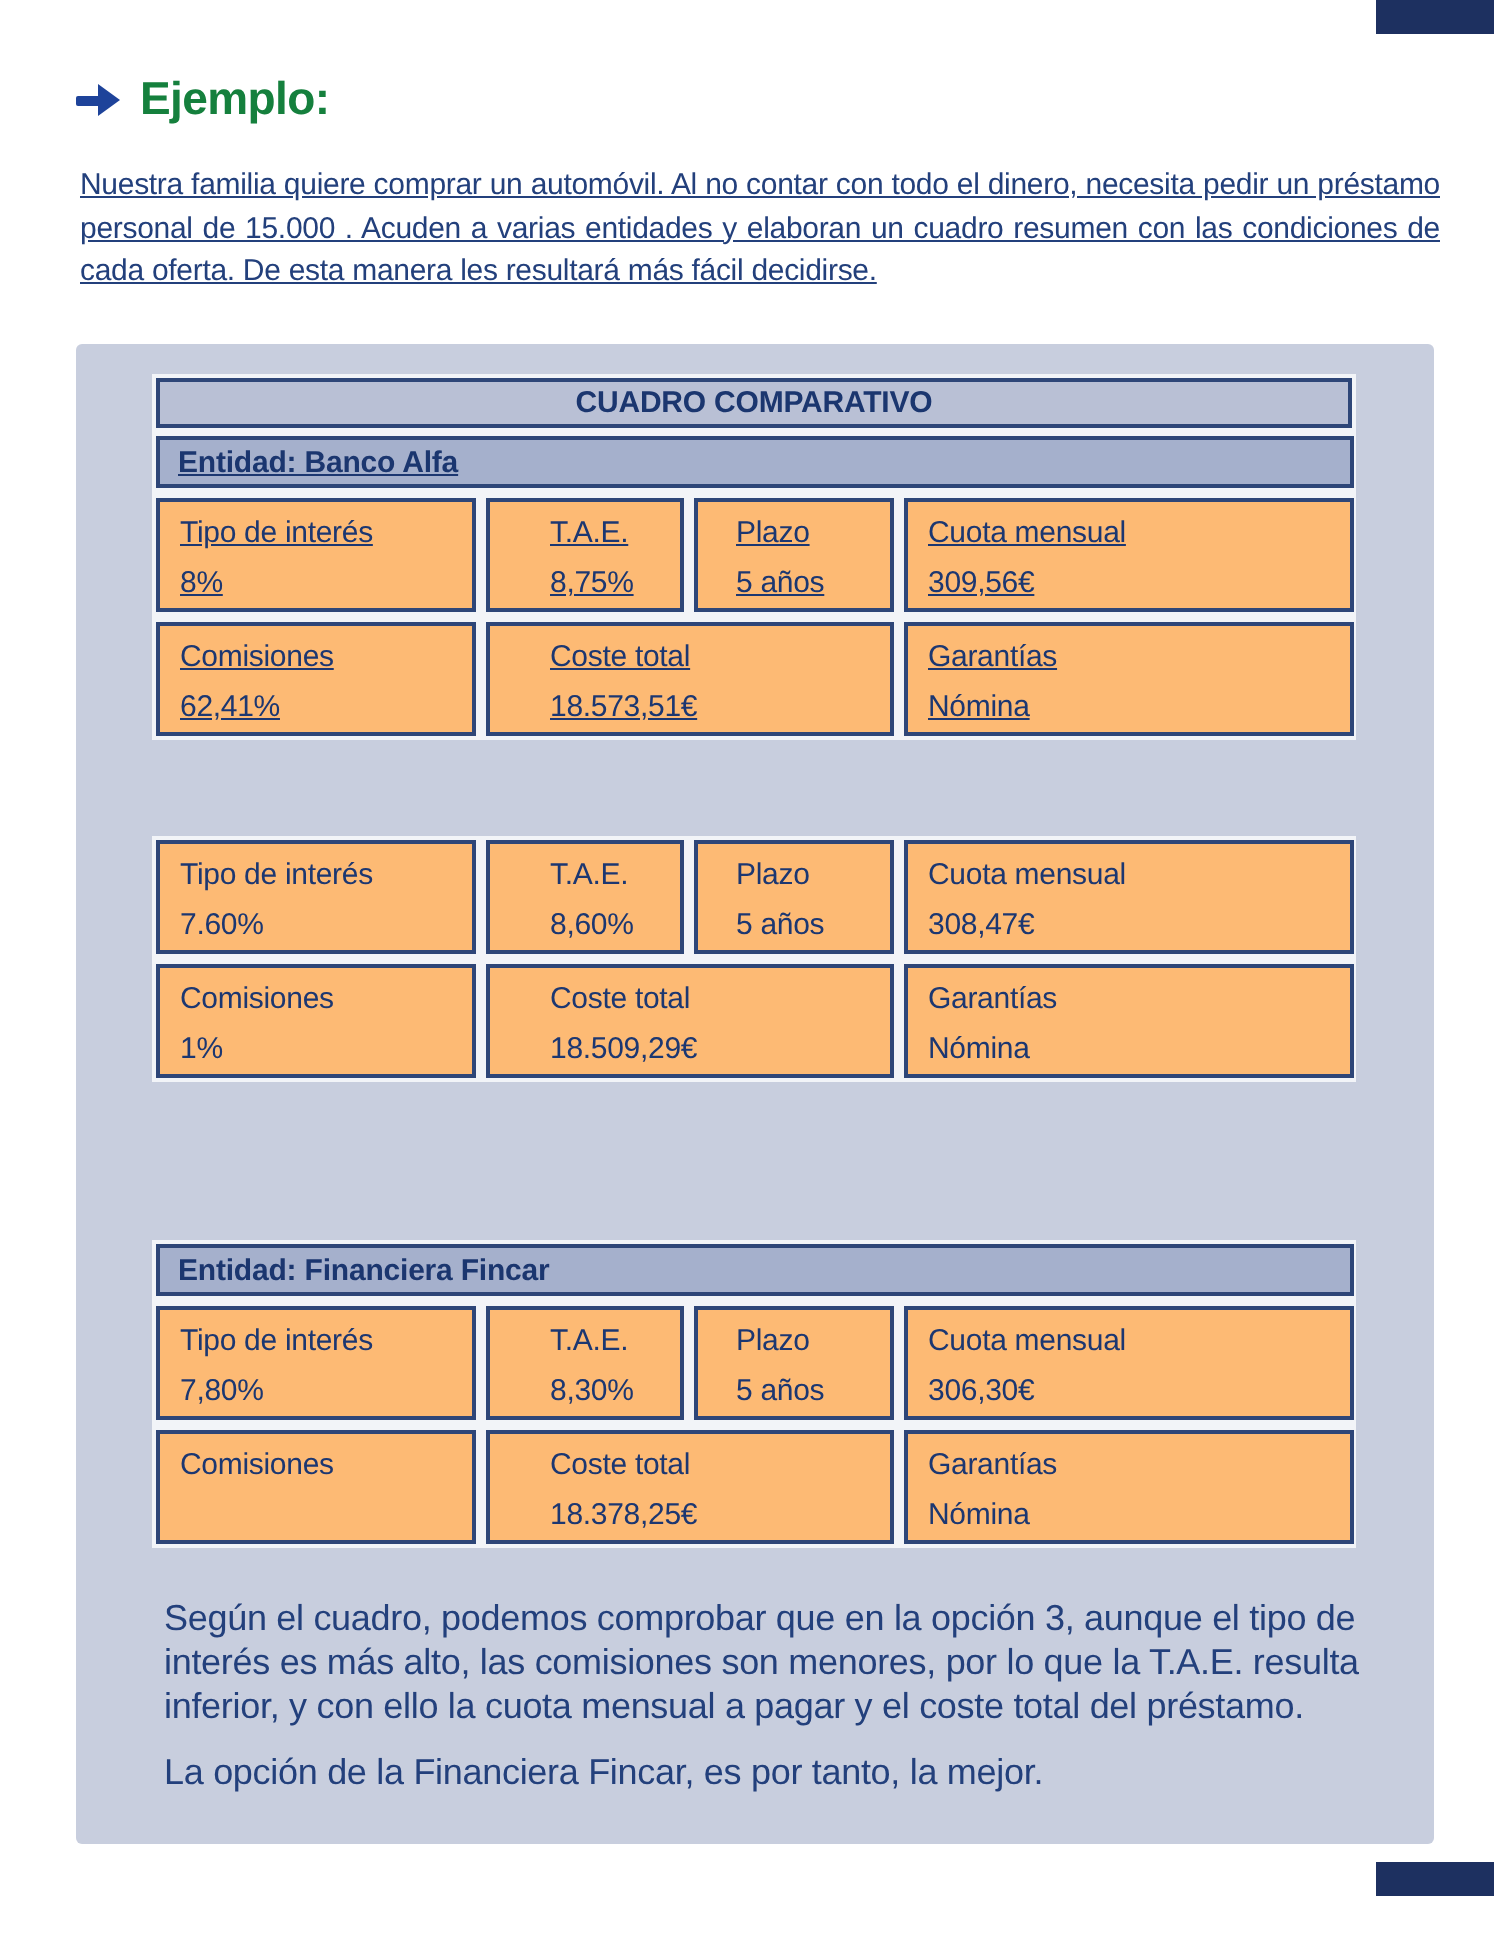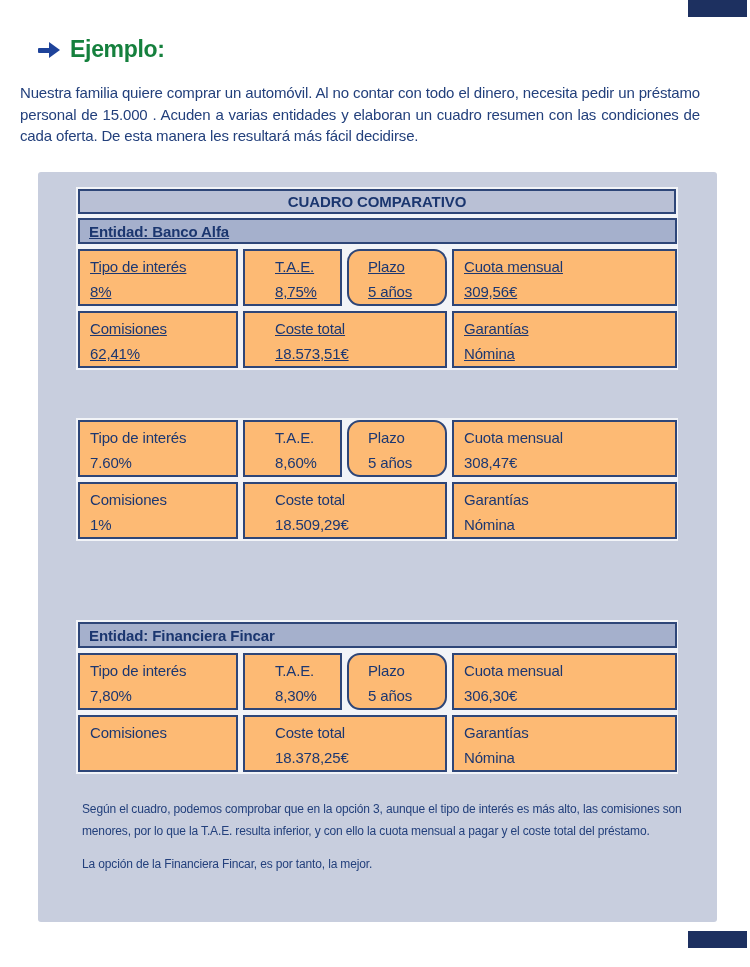--- a/index.html
+++ b/index.html
@@ -12,22 +12,22 @@
   .corner-tab.bottom{left:688px;top:931px;}
 
   .title-row{position:absolute;left:38px;top:36px;display:flex;align-items:center;gap:9px;}
   .arrow{display:inline-block;position:relative;width:23px;height:20px;}
   .arrow::before{content:'';position:absolute;left:0;top:8px;width:12px;height:5px;background:#1e439a;border-radius:1px;}
   .arrow::after{content:'';position:absolute;left:11px;top:2px;width:0;height:0;
     border-left:11px solid #1e439a;border-top:8px solid transparent;border-bottom:8px solid transparent;}
   .page-title{font-size:23px;font-weight:bold;color:#15803d;letter-spacing:-0.3px;}
 
   .intro{
-    position:absolute;left:20px;top:67px;width:680px;
-    font-size:15px;line-height:21.5px;color:#23407c;text-align:justify;letter-spacing:-0.15px;
+    position:absolute;left:40px;top:67px;width:680px;
+    font-size:15px;line-height:21.5px;color:#23407c;text-align:justify;letter-spacing:-0.15px;text-decoration:underline;
   }
 
   .panel{position:absolute;left:38px;top:172px;width:679px;height:750px;background:#c8cede;border-radius:3px;}
 
   .tbl-wrap{position:absolute;left:38px;width:602px;background:#f2f4f8;padding:2px;box-sizing:border-box;}
   .cuadro-wrap{top:15px;text-align:right;}
   .cuadro-cell{
     height:25px;background:#b9c0d5;border:2px solid #2e4678;box-sizing:border-box;
     display:flex;align-items:center;justify-content:center;
     font-size:15px;font-weight:bold;letter-spacing:-0.1px;color:#1b366f;
@@ -42,24 +42,24 @@
     font-size:15px;font-weight:bold;letter-spacing:-0.1px;color:#1b366f;
   }
   .cell{
     height:57px;background:#fdba74;border:2px solid #2e4678;box-sizing:border-box;
     font-size:15px;letter-spacing:-0.15px;color:#1c3771;padding-top:5px;
   }
   .cell .lbl{line-height:22px;}
   .cell .val{line-height:22px;margin-top:3px;}
   .pad-a{padding-left:10px;}   
   .pad-b{padding-left:30px;}   
-  .pad-c{padding-left:19px;border-radius:13px;}   
+  .pad-c{padding-left:19px;}   
   .span2{grid-column:2 / span 2;}
 
-  .conclusion{position:absolute;left:44px;top:626px;width:614px;font-size:12px;line-height:22px;color:#23407c;letter-spacing:-0.15px;}
+  .conclusion{position:absolute;left:44px;top:626px;width:614px;font-size:18px;line-height:22px;color:#23407c;letter-spacing:-0.15px;}
   .conclusion .p2{margin-top:11px;}
 </style>
 </head>
 <body>
 
 <div class="page">
 
   <div class="corner-tab top"></div>
   <div class="corner-tab bottom"></div>
 

